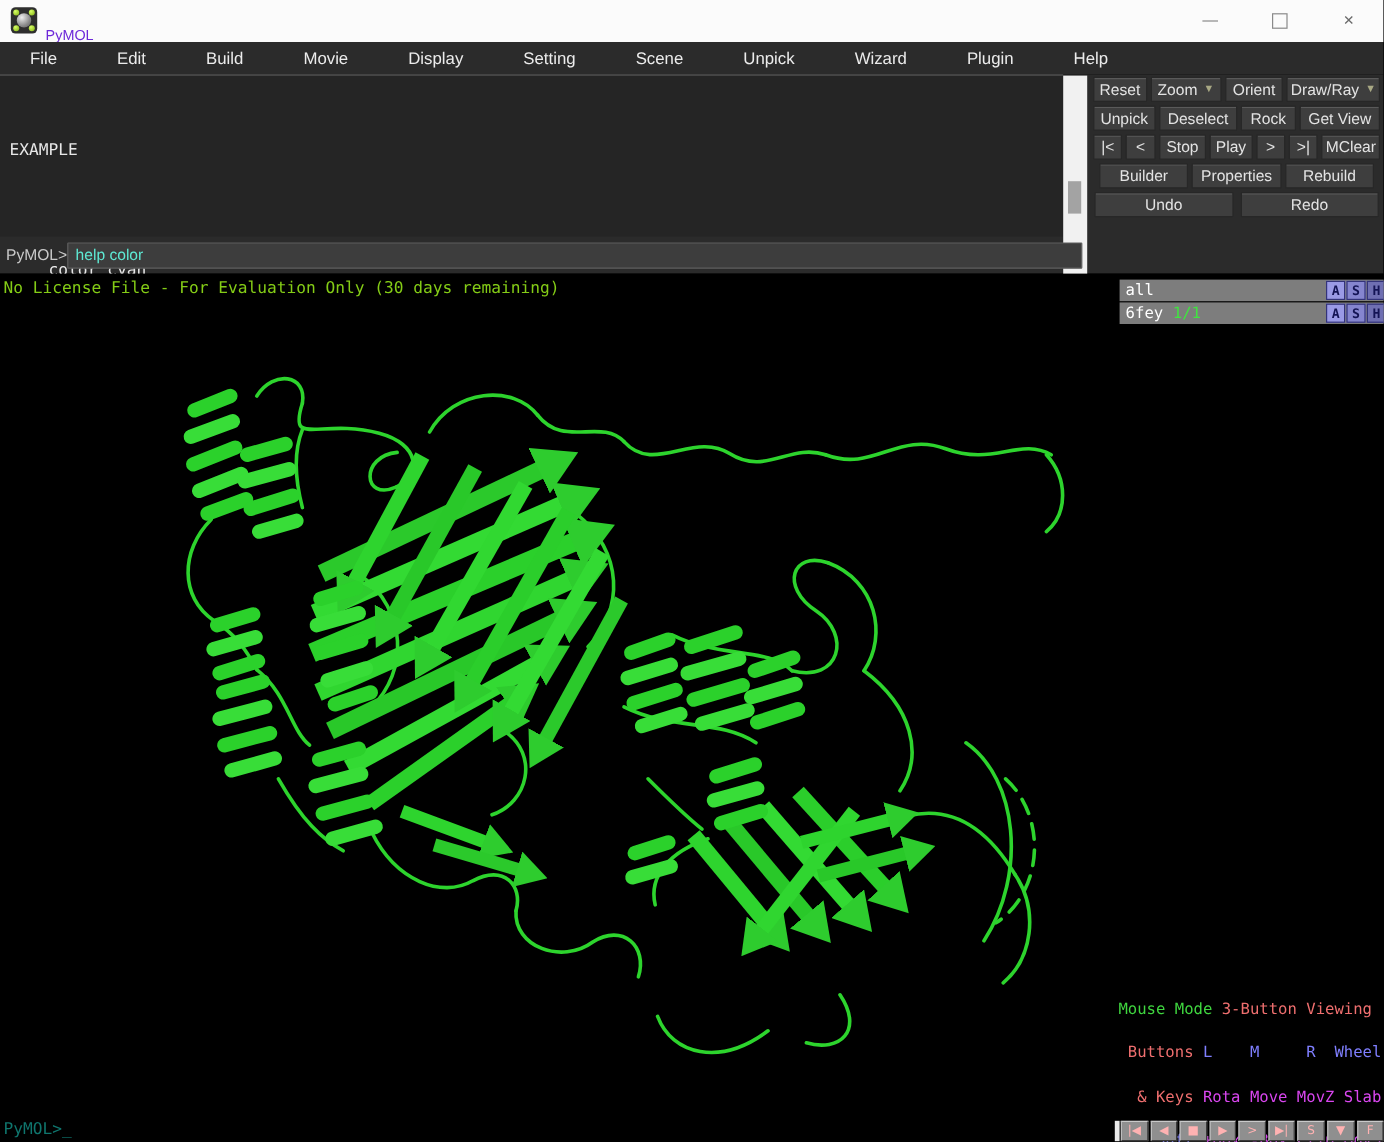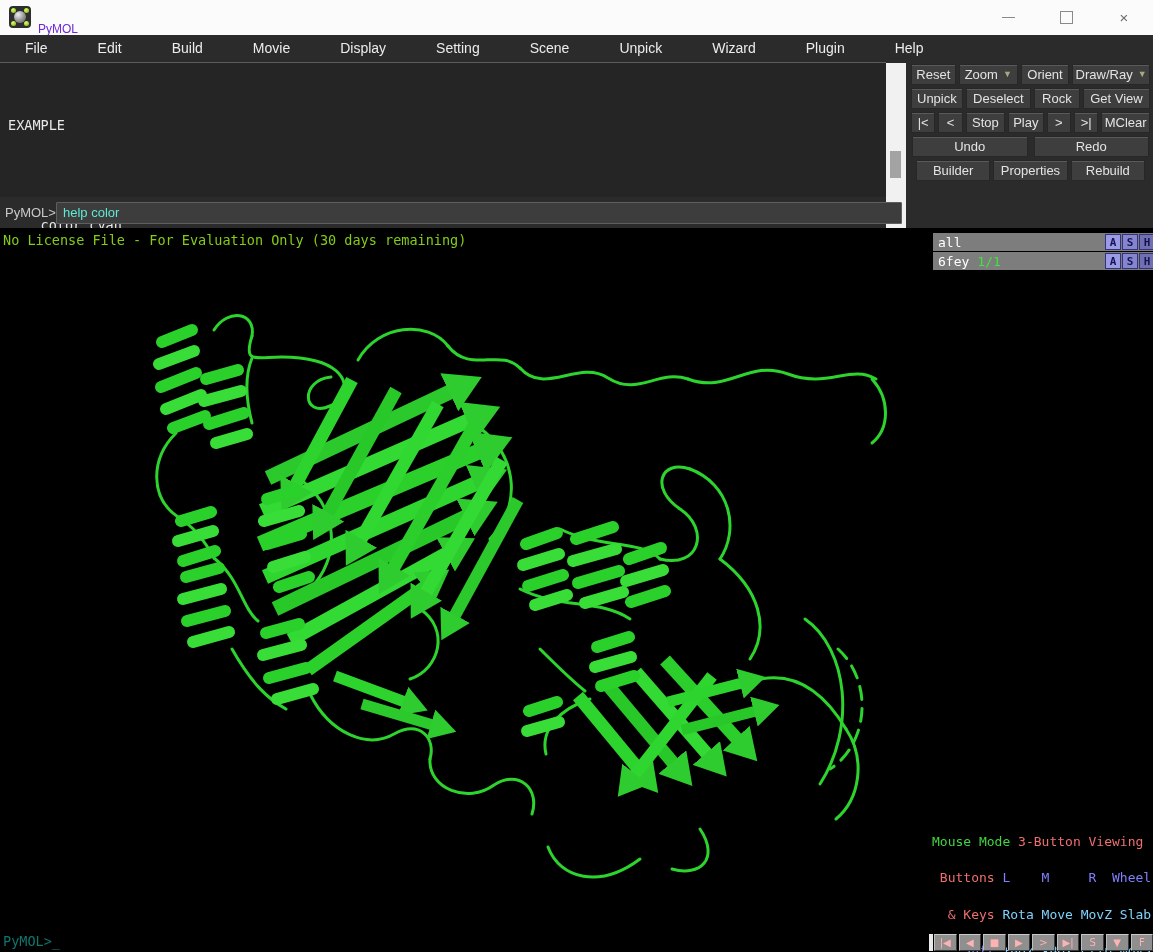--- a/index.html
+++ b/index.html
@@ -69,21 +69,21 @@
   .obj-btn{width:16px;height:16px;margin:1px 0 0 1px;border:1px solid #33337a;box-sizing:border-box;
            color:#141455;font-size:11px;font-weight:bold;display:flex;align-items:center;
            justify-content:center;font-family:"DejaVu Sans Mono",monospace;}
   .ob-a{background:#9a9ae6;} .ob-s{background:#8585cf;} .ob-h{background:#6f6fb2;} .ob-l{background:#9a9ae6;}
   .ob-c{background:linear-gradient(125deg,#3fb832 25%,#b8b827 50%,#c23a22 78%,#a04030);}
 
   
   .mouse-panel{position:absolute;left:932px;top:584px;width:221px;
                font-family:"DejaVu Sans Mono",monospace;font-size:13px;line-height:12.1px;
                white-space:pre;}
-  .cg{color:#3fd63f;} .cs{color:#ef6f6f;} .cb{color:#7f7fff;} .cw{color:#7dd3fc;}
+  .cg{color:#3fd63f;} .cs{color:#ef6f6f;} .cb{color:#7f7fff;} .cw{color:#d946ef;}
 
   
   .movie-sliver{position:absolute;left:929px;top:706px;width:4px;height:17px;background:#e9e9e9;}
   .movie-bar{position:absolute;left:934px;top:706px;width:219px;height:17px;display:flex;gap:2px;}
   .mvbtn{flex:1;background:#8f8f8f;border-top:1px solid #c9c9c9;border-left:1px solid #bdbdbd;
          border-right:1px solid #3a3a3a;border-bottom:1px solid #3a3a3a;box-sizing:border-box;
          color:#ffb2b2;font-size:10px;display:flex;align-items:center;justify-content:center;
          font-family:"DejaVu Sans",sans-serif;white-space:nowrap;overflow:hidden;}
 </style>
 </head>
@@ -187,37 +187,37 @@
       <div class="cbtn" style="flex-grow:24">
           <span>&gt;</span>
         </div>
       <div class="cbtn" style="flex-grow:24">
           <span>&gt;|</span>
         </div>
       <div class="cbtn" style="flex-grow:50">
           <span>MClear</span>
         </div>
     </div>
+    <div class="crow inset">
+      <div class="cbtn" style="flex-grow:1">
+          <span>Builder</span>
+        </div>
+      <div class="cbtn" style="flex-grow:1">
+          <span>Properties</span>
+        </div>
+      <div class="cbtn" style="flex-grow:1">
+          <span>Rebuild</span>
+        </div>
+    </div>
     <div class="crow" style="gap:6px;padding:0 4px;">
       <div class="cbtn" style="flex-grow:1">
           <span>Undo</span>
         </div>
       <div class="cbtn" style="flex-grow:1">
           <span>Redo</span>
-        </div>
-    </div>
-    <div class="crow inset">
-      <div class="cbtn" style="flex-grow:1">
-          <span>Builder</span>
-        </div>
-      <div class="cbtn" style="flex-grow:1">
-          <span>Properties</span>
-        </div>
-      <div class="cbtn" style="flex-grow:1">
-          <span>Rebuild</span>
         </div>
     </div>
   </div>
 </div>
 
 <div class="viewport">
 
   <svg width="1153" height="724" viewBox="0 0 1153 724">
     <defs>
       <marker id="ah" orient="auto" markerWidth="2.4" markerHeight="2.8" refX="0.2" refY="1.4" markerUnits="strokeWidth">

